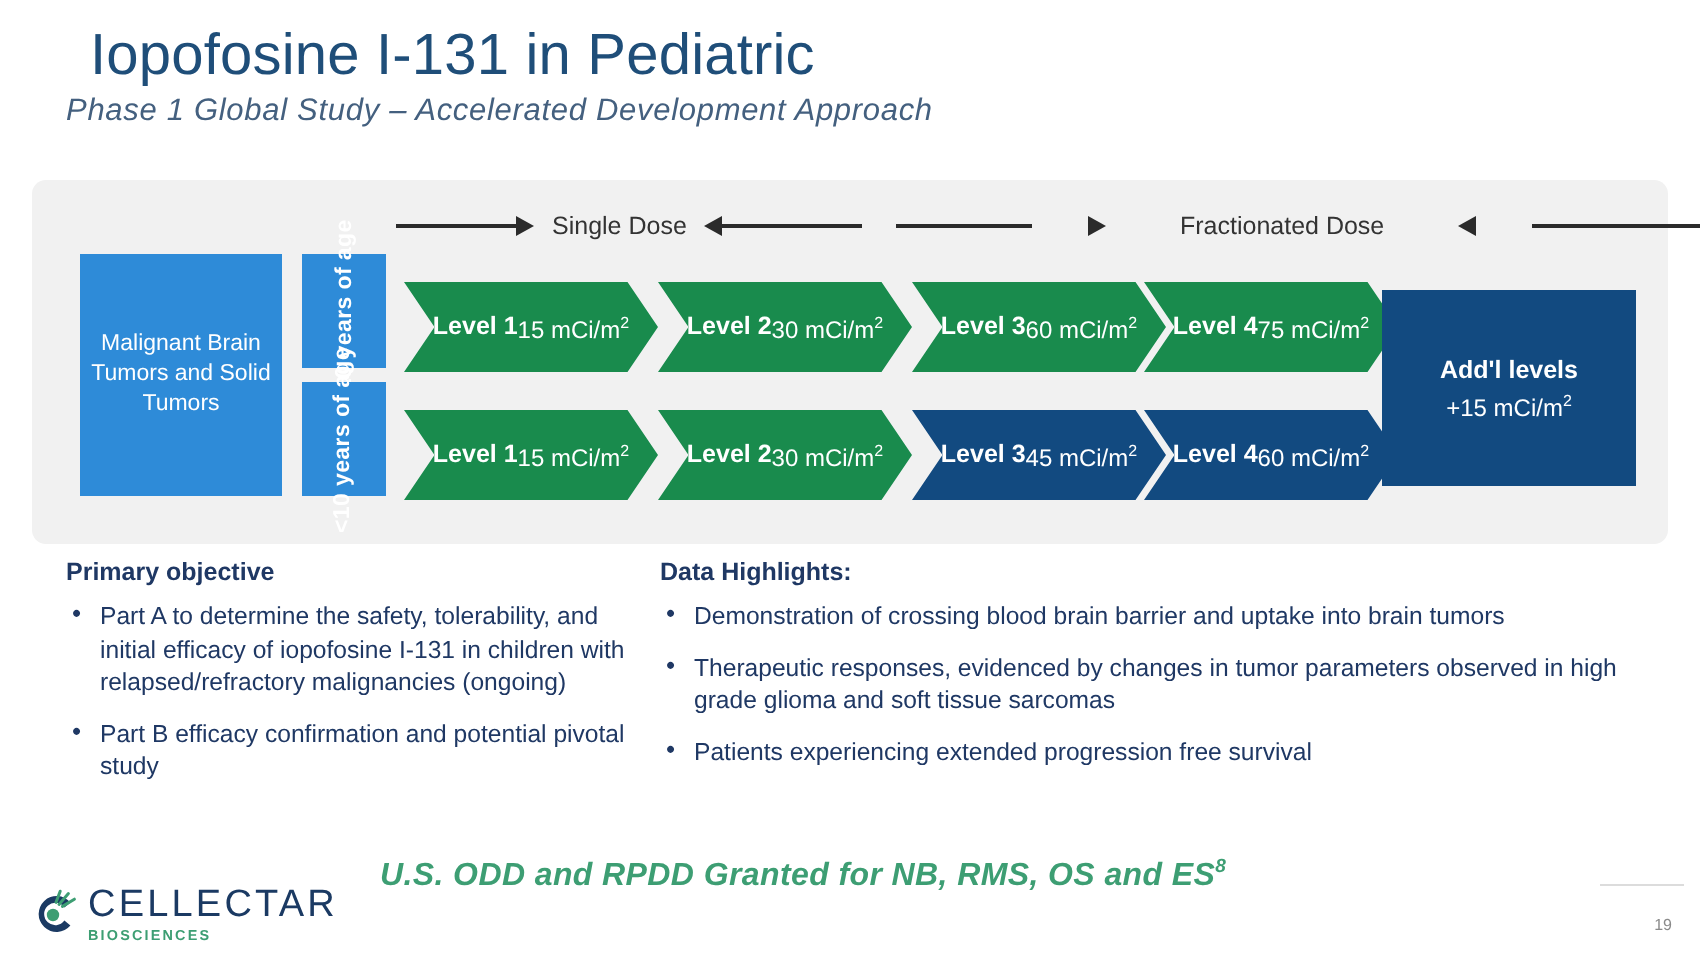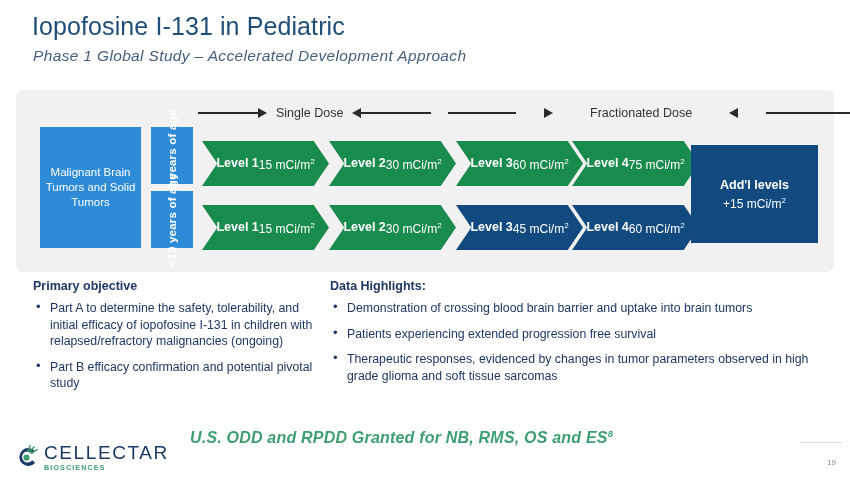--- a/index.html
+++ b/index.html
@@ -7,22 +7,22 @@
     width:850px;height:478px;
     background:#ffffff;
     font-family:"Liberation Sans", sans-serif;
     color:#1f3864;
     overflow:hidden;
     position:relative;
   }
 
   
   .title{
-    position:absolute;left:32px;top:12px;
-    font-size:25px;font-weight:400;color:#1f4e79;
+    position:absolute;left:45px;top:12px;
+    font-size:29px;font-weight:400;color:#1f4e79;
     letter-spacing:.1px;white-space:nowrap;
   }
   .subtitle{
     position:absolute;left:33px;top:47px;
     font-size:15.5px;font-style:italic;font-weight:400;
     color:#44607f;letter-spacing:.35px;white-space:nowrap;
   }
 
   
   .panel{
@@ -240,22 +240,22 @@
   <ul class="bullets">
     <li>Part A to determine the safety, tolerability, and initial efficacy of iopofosine I-131 in children with relapsed/refractory malignancies (ongoing)</li>
     <li>Part B efficacy confirmation and potential pivotal study</li>
   </ul>
 </div>
 
 <div class="col" id="col-highlights">
   <h4>Data Highlights:</h4>
   <ul class="bullets">
     <li>Demonstration of crossing blood brain barrier and uptake into brain tumors</li>
+    <li>Therapeutic responses, evidenced by changes in tumor parameters observed in high grade glioma and soft tissue sarcomas</li>
     <li>Patients experiencing extended progression free survival</li>
-    <li>Therapeutic responses, evidenced by changes in tumor parameters observed in high grade glioma and soft tissue sarcomas</li>
   </ul>
 </div>
 
 <div class="footnote">
   <span>U.S. ODD and RPDD Granted for NB, RMS, OS and ES</span><sup>8</sup>
 </div>
 
 <div class="logo">
   <span class="logo-mark">
     <svg width="26" height="26" viewBox="0 0 26 26" aria-hidden="true">

